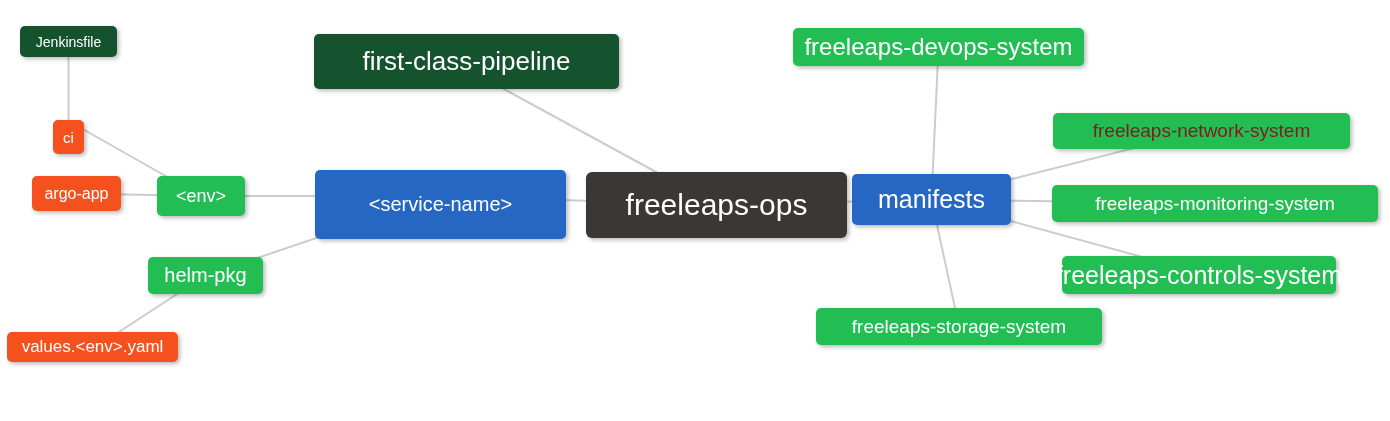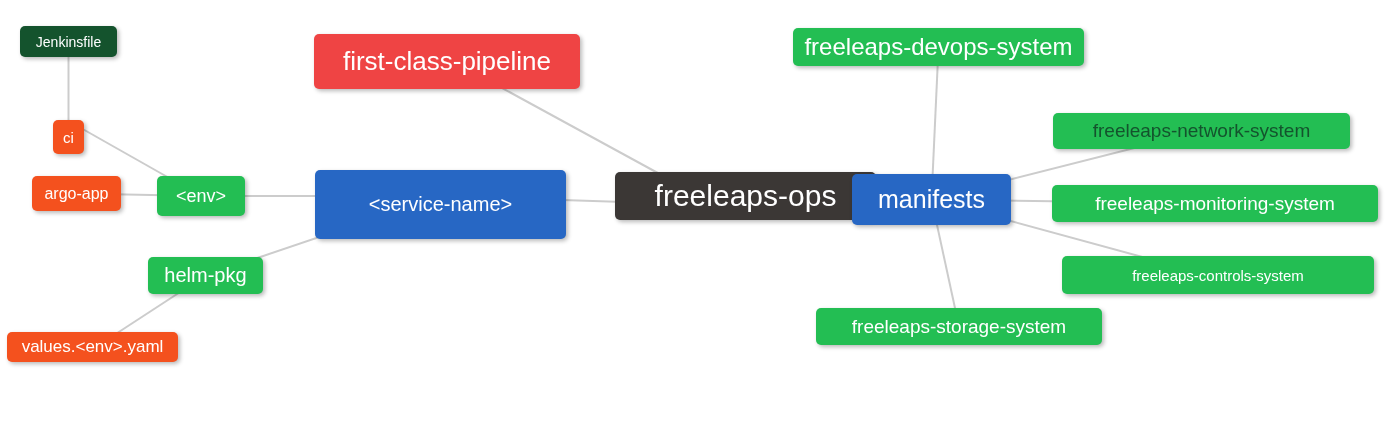--- a/index.html
+++ b/index.html
@@ -51,29 +51,29 @@
       <line x1="440.5" y1="196" x2="716.5" y2="205" stroke="#cccccc" stroke-width="2"></line>
       <line x1="453.5" y1="61.5" x2="716.5" y2="205" stroke="#cccccc" stroke-width="2"></line>
       <line x1="716.5" y1="205" x2="931.5" y2="199.5" stroke="#cccccc" stroke-width="2"></line>
       <line x1="931.5" y1="199.5" x2="938.5" y2="47" stroke="#cccccc" stroke-width="2"></line>
       <line x1="931.5" y1="199.5" x2="1201.5" y2="131" stroke="#cccccc" stroke-width="2"></line>
       <line x1="931.5" y1="199.5" x2="1215" y2="203.5" stroke="#cccccc" stroke-width="2"></line>
       <line x1="931.5" y1="199.5" x2="1208.5" y2="275" stroke="#cccccc" stroke-width="2"></line>
       <line x1="931.5" y1="199.5" x2="959" y2="326.5" stroke="#cccccc" stroke-width="2"></line>
     </svg>
   <div id="nodes">
-      <div class="node" style="left: 615px; top: 172px; width: 261px; height: 48px; font-size: 30px; background: rgb(59, 55, 53); color: rgb(255, 255, 255);">freeleaps-ops</div>
-      <div class="node" style="left: 314px; top: 34px; width: 266px; height: 55px; font-size: 26px; background: #ef4444; color: rgb(255, 255, 255);">first-class-pipeline</div>
+      <div class="node" style="left: 586px; top: 172px; width: 261px; height: 66px; font-size: 30px; background: rgb(59, 55, 53); color: rgb(255, 255, 255); border-radius: 6px;">freeleaps-ops</div>
+      <div class="node" style="left: 314px; top: 34px; width: 305px; height: 55px; font-size: 26px; background: #14532d; color: rgb(255, 255, 255);">first-class-pipeline</div>
       <div class="node" style="left: 315px; top: 170px; width: 251px; height: 69px; font-size: 20px; background: rgb(39, 103, 196); color: rgb(255, 255, 255);">&lt;service-name&gt;</div>
       <div class="node" style="left: 852px; top: 174px; width: 159px; height: 51px; font-size: 25px; background: rgb(39, 103, 196); color: rgb(255, 255, 255);">manifests</div>
       <div class="node" style="left: 157px; top: 176px; width: 88px; height: 40px; font-size: 18px; background: rgb(35, 190, 83); color: rgb(255, 255, 255);">&lt;env&gt;</div>
       <div class="node" style="left: 148px; top: 257px; width: 115px; height: 37px; font-size: 20px; background: rgb(35, 190, 83); color: rgb(255, 255, 255);">helm-pkg</div>
       <div class="node" style="left: 53px; top: 104px; width: 31px; height: 34px; font-size: 15px; background: rgb(244, 81, 30); color: rgb(255, 255, 255); margin-top: 16px;">ci</div>
       <div class="node" style="left: 32px; top: 176px; width: 89px; height: 35px; font-size: 16px; background: rgb(244, 81, 30); color: rgb(255, 255, 255); text-align: right;">argo-app</div>
       <div class="node" style="left: 7px; top: 332px; width: 171px; height: 30px; font-size: 17px; background: rgb(244, 81, 30); color: rgb(255, 255, 255);">values.&lt;env&gt;.yaml</div>
       <div class="node" style="left: 20px; top: 26px; width: 97px; height: 31px; font-size: 14px; background: #14532d; color: rgb(255, 255, 255);">Jenkinsfile</div>
       <div class="node" style="left: 793px; top: 28px; width: 291px; height: 38px; font-size: 24px; background: rgb(35, 190, 83); color: rgb(255, 255, 255);">freeleaps-devops-system</div>
-      <div class="node" style="left: 1053px; top: 113px; width: 297px; height: 36px; font-size: 19px; background: rgb(35, 190, 83); color: #14532d; text-align: right;">freeleaps-network-system</div>
+      <div class="node" style="left: 1053px; top: 113px; width: 297px; height: 36px; font-size: 19px; background: rgb(35, 190, 83); color: #7f1d1d; text-align: right;">freeleaps-network-system</div>
       <div class="node" style="left: 1052px; top: 185px; width: 326px; height: 37px; font-size: 19px; background: rgb(35, 190, 83); color: rgb(255, 255, 255);">freeleaps-monitoring-system</div>
-      <div class="node" style="left: 1062px; top: 256px; width: 312px; height: 38px; font-size: 15px; background: rgb(35, 190, 83); color: rgb(255, 255, 255); text-align: center;">freeleaps-controls-system</div>
+      <div class="node" style="left: 1062px; top: 256px; width: 274px; height: 38px; font-size: 25px; background: rgb(35, 190, 83); color: rgb(255, 255, 255); text-align: center;">freeleaps-controls-system</div>
       <div class="node" style="left: 816px; top: 308px; width: 286px; height: 37px; font-size: 19px; background: rgb(35, 190, 83); color: rgb(255, 255, 255);">freeleaps-storage-system</div>
     </div>
 </div>
 
 </body></html>

